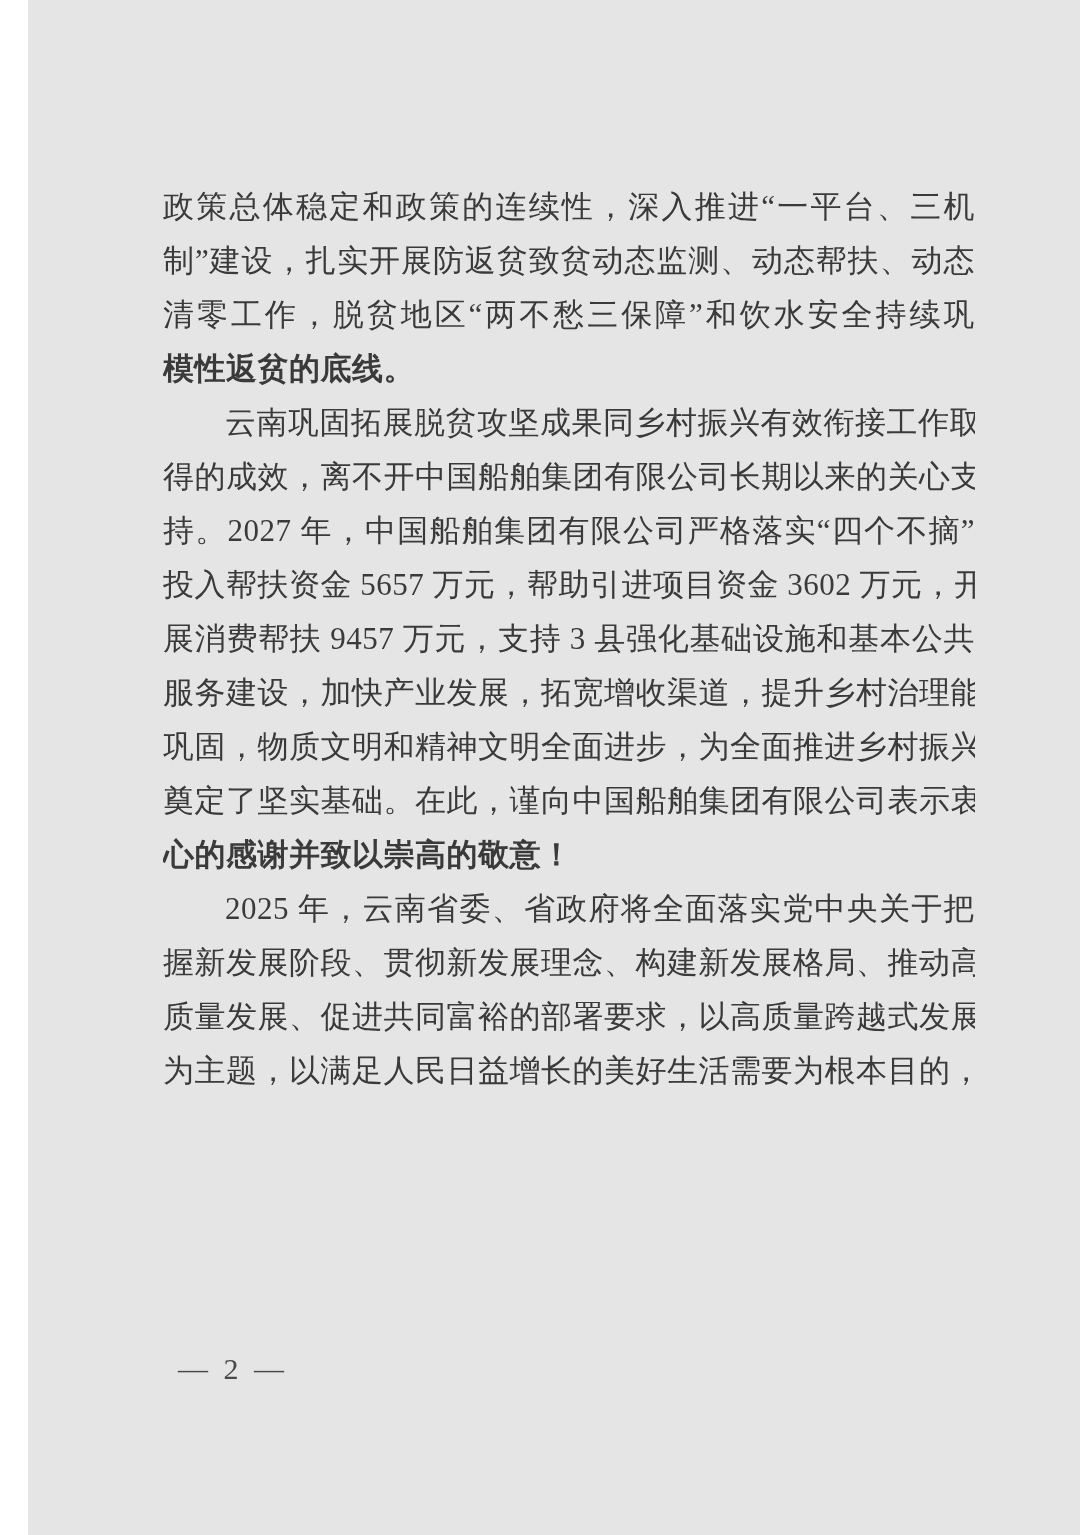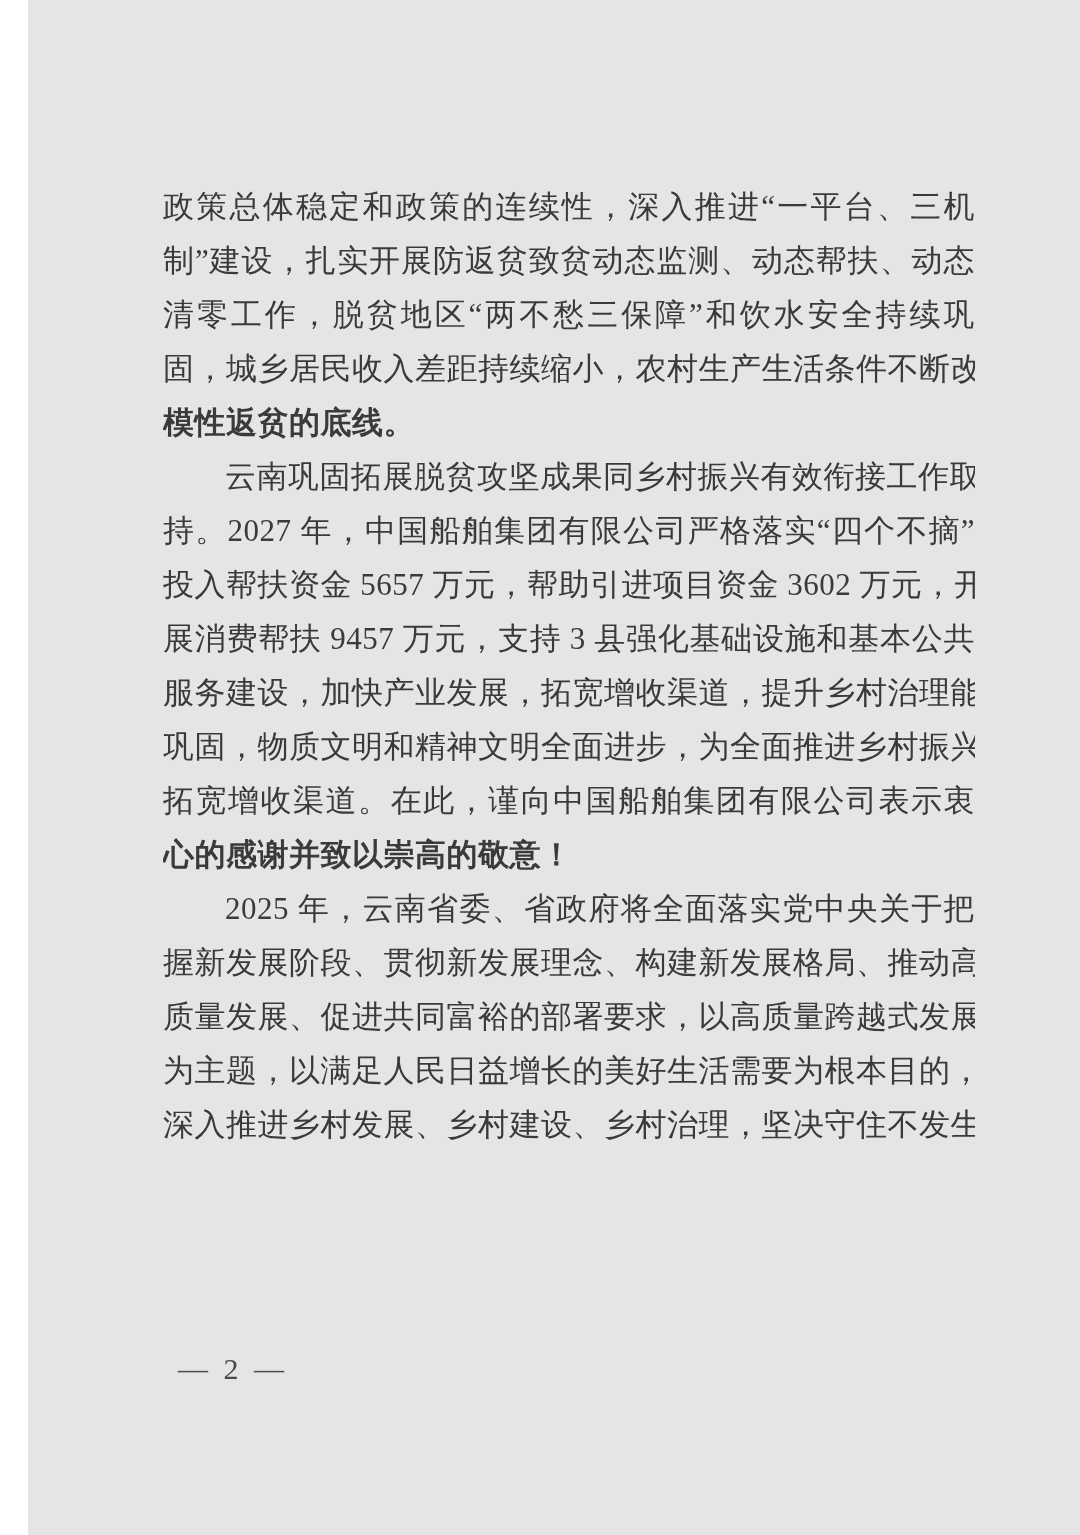--- a/index.html
+++ b/index.html
@@ -54,35 +54,34 @@
 </style>
 </head>
 <body>
 
 <div class="page" style="background: #e5e5e5; margin-left: 28px;">
   <div class="doc-body" style="color: rgb(58, 58, 58);">
       <div class="paragraph">
         <div class="line">政策总体稳定和政策的连续性，深入推进“一平台、三机</div>
         <div class="line">制”建设，扎实开展防返贫致贫动态监测、动态帮扶、动态</div>
         <div class="line">清零工作，脱贫地区“两不愁三保障”和饮水安全持续巩</div>
-        <div class="line">固，城乡居民收入差距持续缩小，农村生产生活条件不断改</div>
         <div class="line no-justify">模性返贫的底线。</div>
       </div>
       <div class="paragraph indent">
         <div class="line">云南巩固拓展脱贫攻坚成果同乡村振兴有效衔接工作取</div>
+        <div class="line">得的成效，离不开中国船舶集团有限公司长期以来的关心支</div>
         <div class="line">持。2027 年，中国船舶集团有限公司严格落实“四个不摘”</div>
         <div class="line">投入帮扶资金 5657 万元，帮助引进项目资金 3602 万元，开</div>
         <div class="line">展消费帮扶 9457 万元，支持 3 县强化基础设施和基本公共</div>
         <div class="line">服务建设，加快产业发展，拓宽增收渠道，提升乡村治理能</div>
         <div class="line">巩固，物质文明和精神文明全面进步，为全面推进乡村振兴</div>
-        <div class="line">拓宽增收渠道。在此，谨向中国船舶集团有限公司表示衷</div>
+        <div class="line">奠定了坚实基础。在此，谨向中国船舶集团有限公司表示衷</div>
         <div class="line no-justify">心的感谢并致以崇高的敬意！</div>
       </div>
       <div class="paragraph indent">
         <div class="line">2025 年，云南省委、省政府将全面落实党中央关于把</div>
         <div class="line">握新发展阶段、贯彻新发展理念、构建新发展格局、推动高</div>
         <div class="line">质量发展、促进共同富裕的部署要求，以高质量跨越式发展</div>
         <div class="line">为主题，以满足人民日益增长的美好生活需要为根本目的，</div>
-        <div class="line">深入推进乡村发展、乡村建设、乡村治理，坚决守住不发生</div>
       </div>
     </div>
   <div class="page-number" style="color: rgb(74, 74, 74);">— 2 —</div>
 </div>
 
 </body></html>

